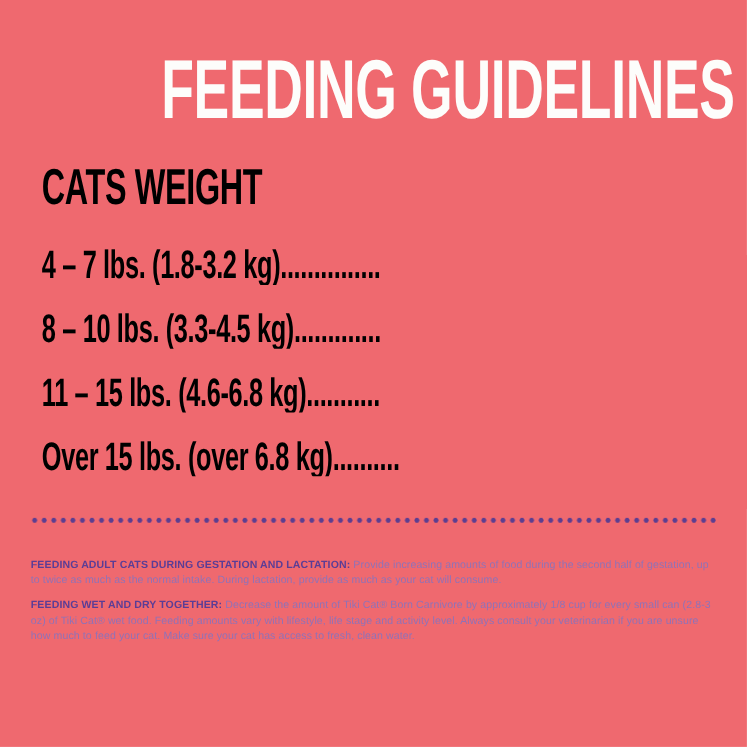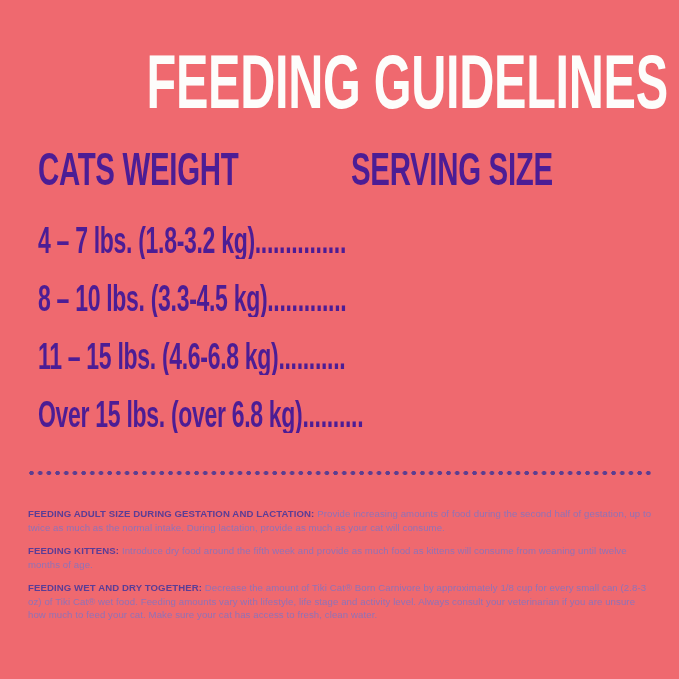--- a/index.html
+++ b/index.html
@@ -38,21 +38,21 @@
   }
   .script{
     font-family:"DejaVu Serif", serif;
     font-style:italic;font-weight:bold;
     font-size:52px;color:#FDFDFB;
     letter-spacing:-1px;
     transform:scaleX(0.92);transform-origin:center;
     display:inline-block;
   }
 
-  .table{margin:26px 0 0 38px;width:614px;color:#4c1d95;}
+  .table{margin:26px 0 0 38px;width:614px;color:#000000;}
   .thead{display:flex;}
   .th-left{width:350px;}
   .th{font-size:46px;line-height:1.0;}
   .rows{margin-top:30px;}
   .row{display:flex;margin-bottom:21px;height:37px;align-items:flex-end;}
   .cell-left{width:350px;overflow:hidden;white-space:nowrap;}
   .cell-right{flex:1;overflow:visible;white-space:nowrap;}
   .rowtext{font-size:36px;line-height:1.0;}
   .note{font-size:20px;margin-left:10px;}
 
@@ -80,23 +80,20 @@
   <div class="title-wrap">
     <span class="cond centered title">FEEDING GUIDELINES</span>
   </div>
 
 
   <div class="table">
     <div class="thead">
       <div class="th-left">
         <span class="cond th">CATS WEIGHT</span>
       </div>
-      <div>
-        <span class="cond th">SERVING SIZE</span>
-      </div>
     </div>
 
     <div class="rows">
 
       <div class="row">
         <div class="cell-left">
           <span class="cond rowtext"><span>4 – 7 lbs. (1.8-3.2 kg)</span><span>...............</span></span>
         </div>
       </div>
 
@@ -117,18 +114,17 @@
           <span class="cond rowtext"><span>Over 15 lbs. (over 6.8 kg)</span><span>..........</span></span>
         </div>
       </div>
 
     </div>
   </div>
 
   <div class="divider"></div>
 
   <div class="fineprint">
-    <p><span class="fp-label">FEEDING ADULT SIZE DURING GESTATION AND LACTATION:</span><span> Provide increasing amounts of food during the second half of gestation, up to twice as much as the normal intake.  During lactation, provide as much as your cat will consume.</span></p>
-    <p><span class="fp-label">FEEDING KITTENS:</span><span> Introduce dry food around the fifth week and provide as much food as kittens will consume from weaning until twelve months of age.</span></p>
+    <p><span class="fp-label">FEEDING ADULT CATS DURING GESTATION AND LACTATION:</span><span> Provide increasing amounts of food during the second half of gestation, up to twice as much as the normal intake.  During lactation, provide as much as your cat will consume.</span></p>
     <p><span class="fp-label">FEEDING WET AND DRY TOGETHER:</span><span> Decrease the amount of Tiki Cat® Born Carnivore by approximately 1/8 cup for every small can (2.8-3 oz) of Tiki Cat® wet food. Feeding amounts vary with lifestyle, life stage and activity level.  Always consult your veterinarian if you are unsure how much to feed your cat. Make sure your cat has access to fresh, clean water.</span></p>
   </div>
 
 </div>
 
 </body></html>

